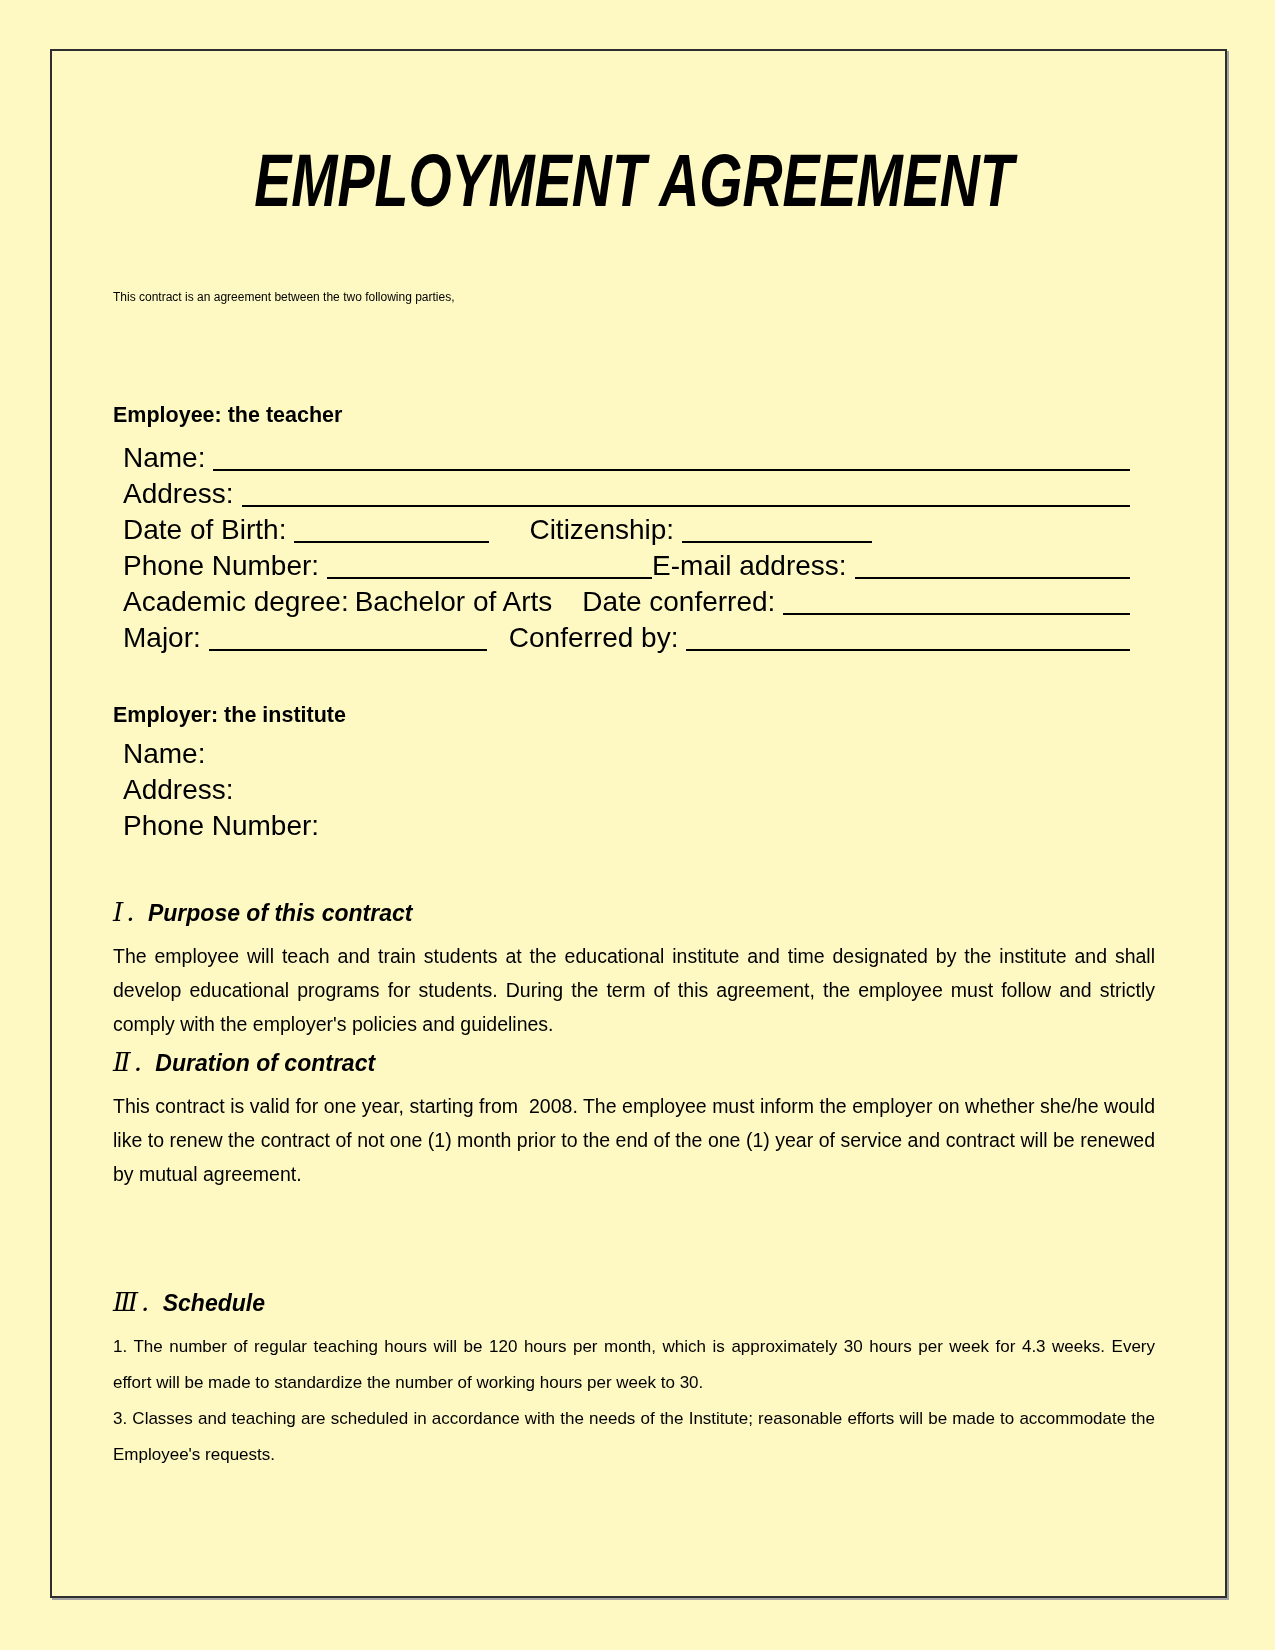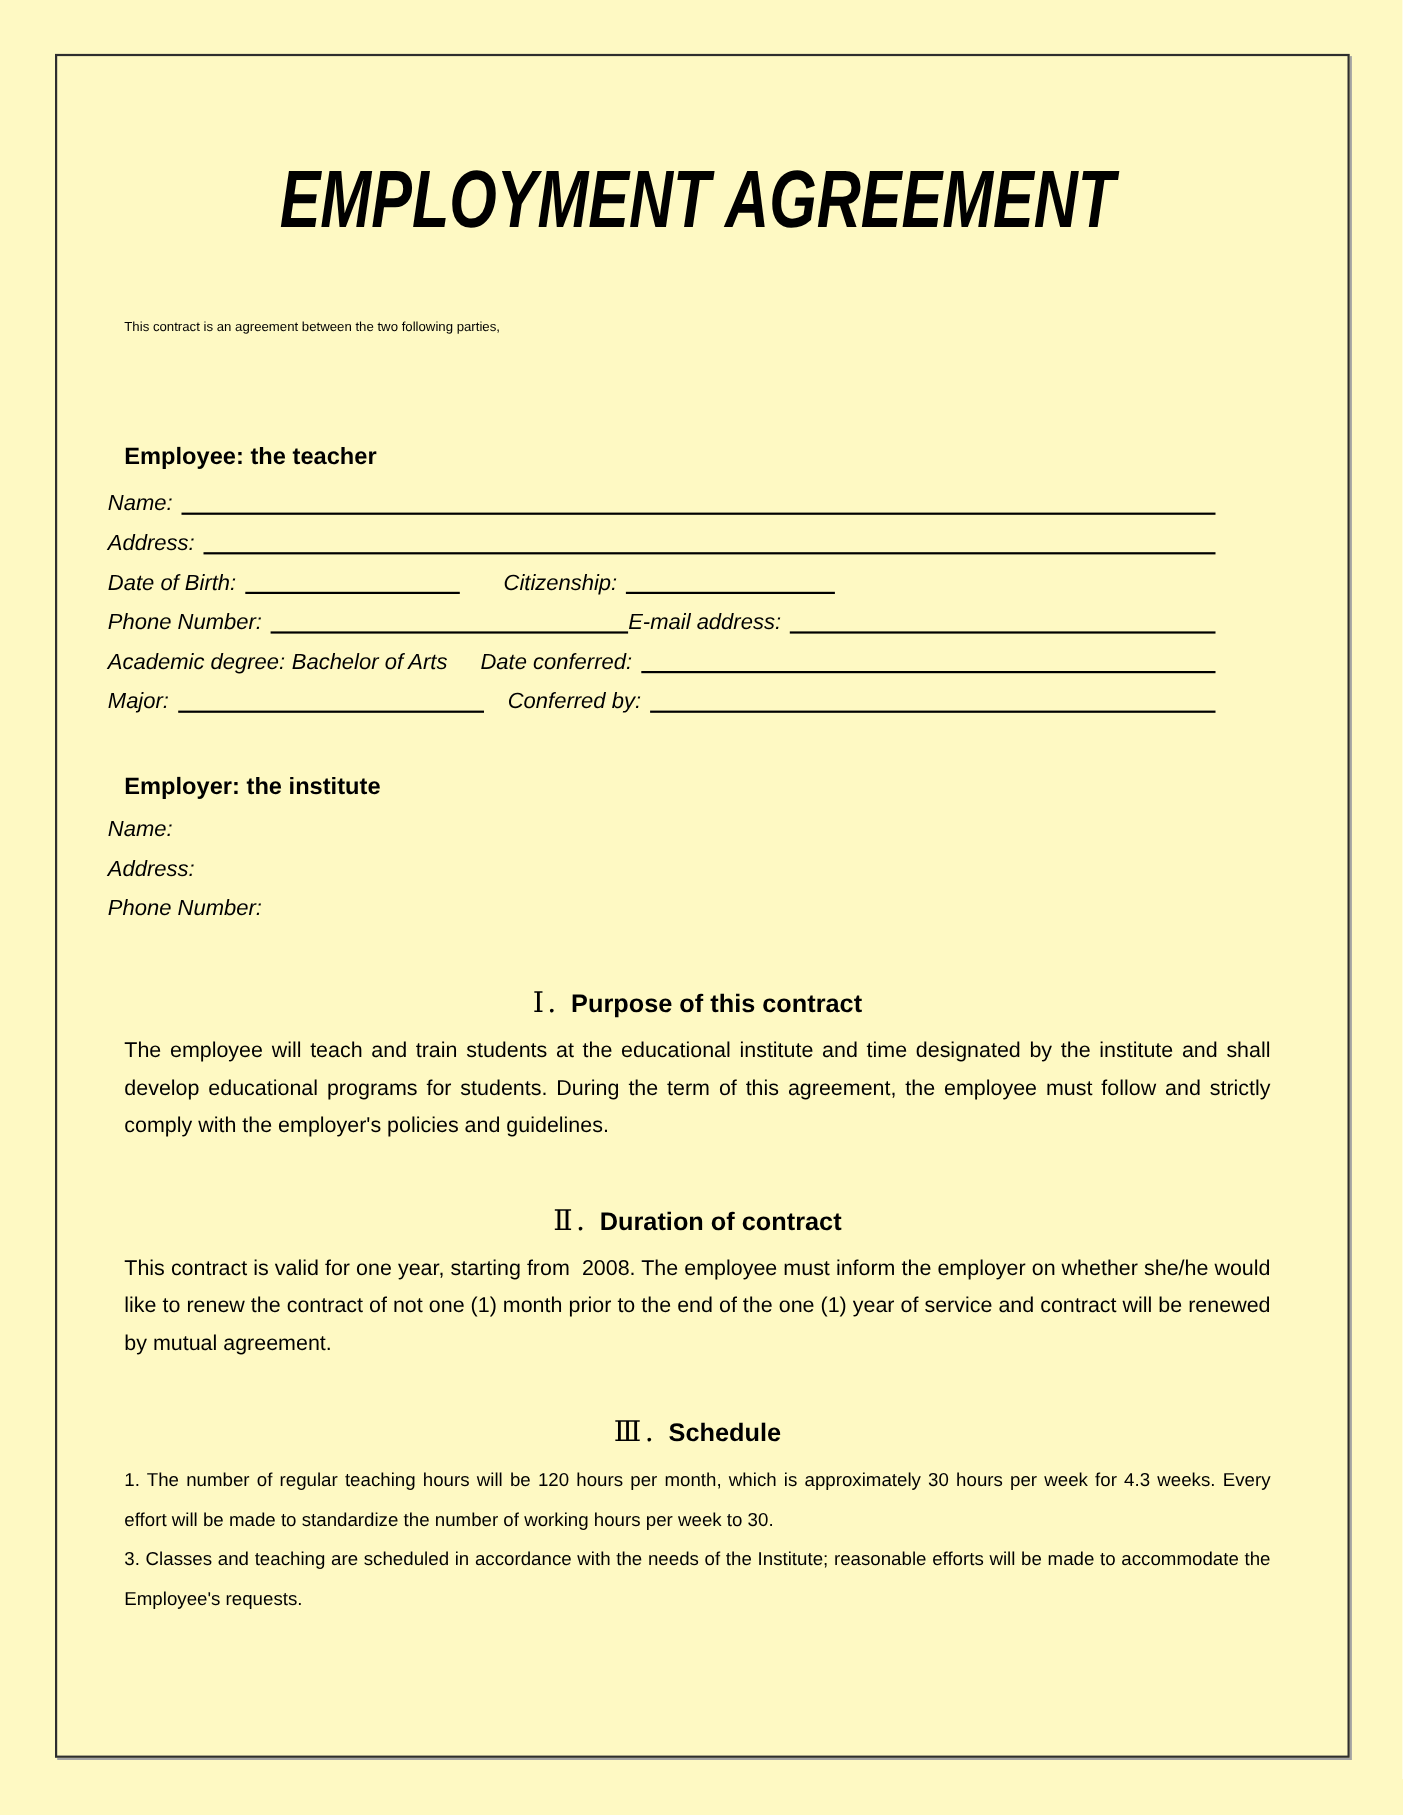--- a/index.html
+++ b/index.html
@@ -31,27 +31,27 @@
   .row{display:flex;align-items:baseline;}
   .lbl{white-space:nowrap;}
   .blank{
     display:inline-block;
     border-bottom:2px solid #000;
     transform:translateY(4px);
     margin-left:8px;
   }
   .blank.bold{border-bottom:3px solid #000;}
   .blank.flex{flex:1;}
-  .sec-heading{margin:0;font-size:23px;font-weight:700;line-height:36px;text-align:center;}
+  .sec-heading{margin:0;font-size:23px;font-weight:700;font-style:italic;line-height:36px;}
   .sec-num{
     font-family:"DejaVu Serif","DejaVu Sans",serif;
     font-weight:400;font-size:26px;letter-spacing:3px;margin-right:4px;
   }
   .block-heading{margin:0;font-size:21.5px;font-weight:700;line-height:30px;}
-  .fields{position:absolute;left:98px;width:1007px;font-size:20px;font-style:italic;}
+  .fields{position:absolute;left:123px;width:1007px;font-size:28px;}
   .fields .row{height:36px;line-height:36px;}
   .para{
     margin:8px 0 0 0;
     font-size:19.5px;line-height:34px;
     text-align:justify;
   }
   .sec{position:absolute;left:113px;width:1042px;}
   .sched-item{margin:0;font-size:17px;line-height:36px;text-align:justify;}
   .sched-items{margin-top:8px;}
   .ml40{margin-left:40px;} .ml36{} .ml30{margin-left:30px;} .ml22{margin-left:22px;} .ml10{margin-left:10px;}
@@ -123,21 +123,21 @@
   </div>
 
   <div class="sec" style="top:894px;">
     <h3 class="sec-heading">
       <span class="sec-num">Ⅰ.</span>
       <span>Purpose of this contract</span>
     </h3>
     <p class="para">The employee will teach and train students at the educational institute and time designated by the institute and shall develop educational programs for students. During the term of this agreement, the employee must follow and strictly comply with the employer's policies and guidelines.</p>
   </div>
 
-  <div class="sec" style="top:1092px;">
+  <div class="sec" style="top:1044px;">
     <h3 class="sec-heading">
       <span class="sec-num">Ⅱ.</span>
       <span>Duration of contract</span>
     </h3>
     <p class="para">This contract is valid for one year, starting from &nbsp;2008. The employee must inform the employer on whether she/he would like to renew the contract of not one (1) month prior to the end of the one (1) year of service and contract will be renewed by mutual agreement.</p>
   </div>
 
   <div class="sec" style="top:1284px;">
     <h3 class="sec-heading">
       <span class="sec-num">Ⅲ.</span>

